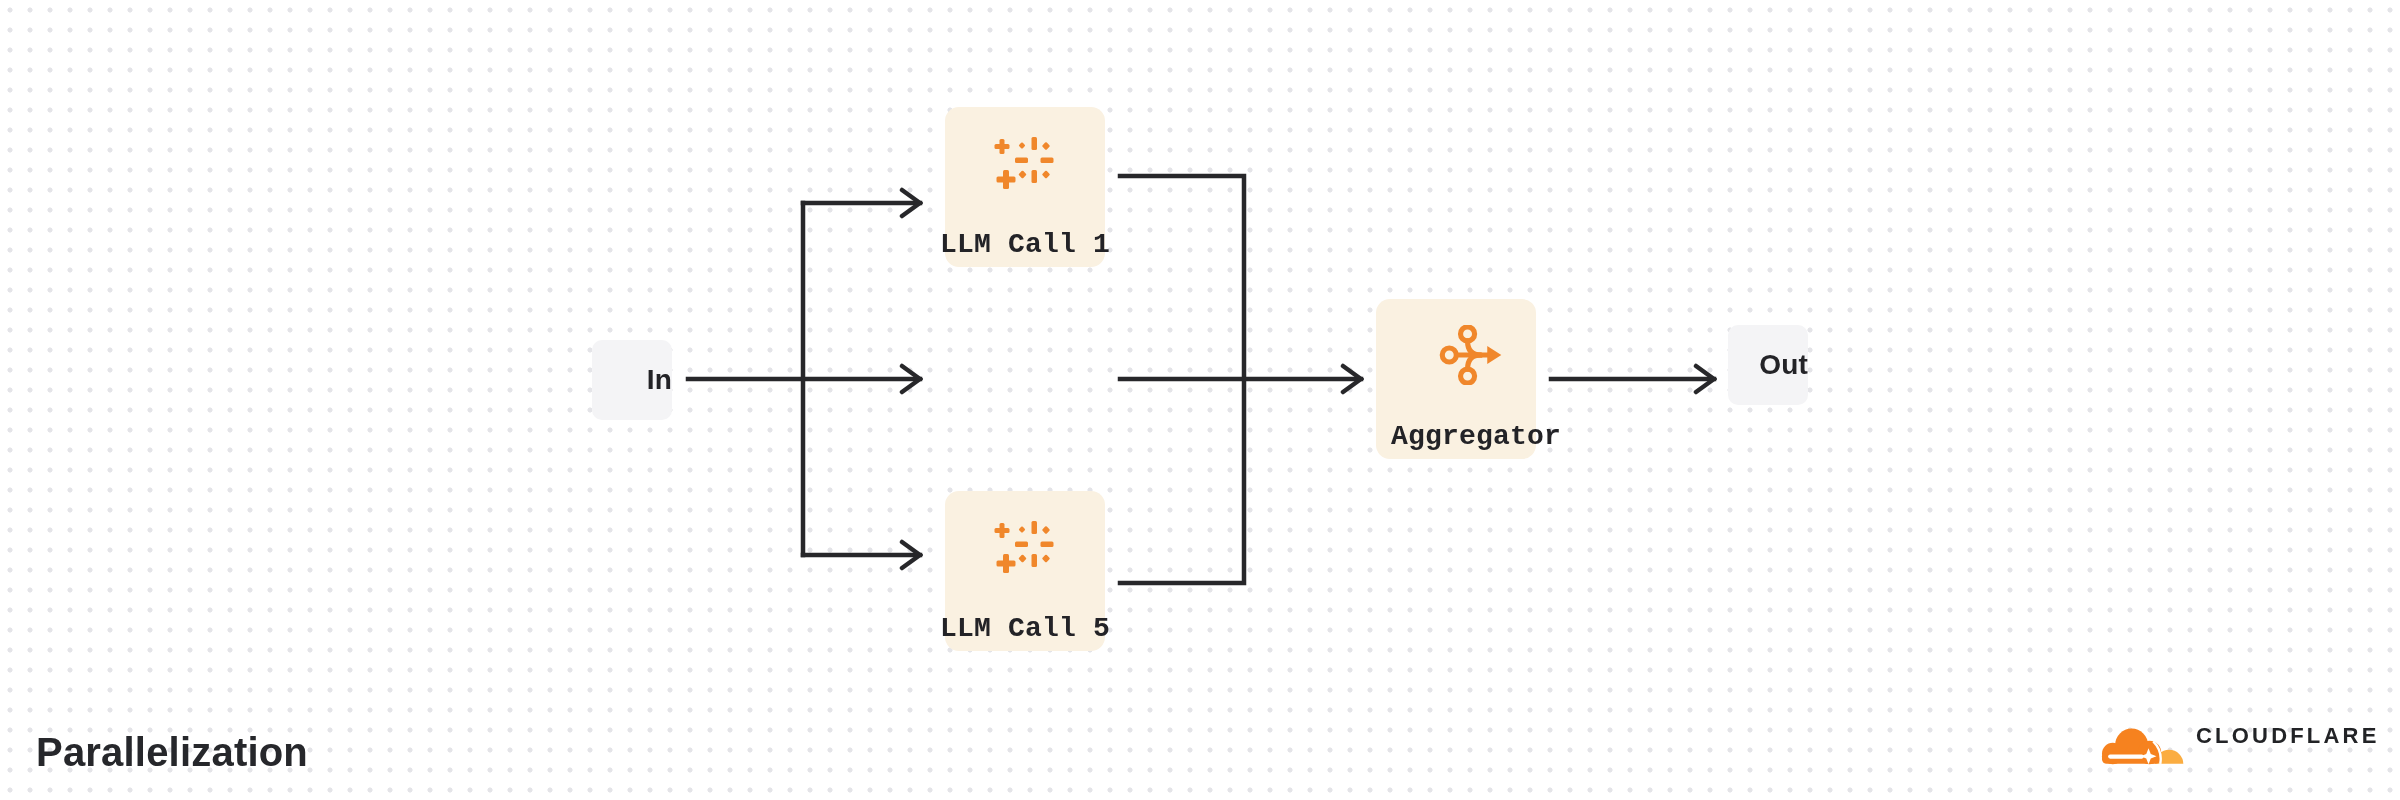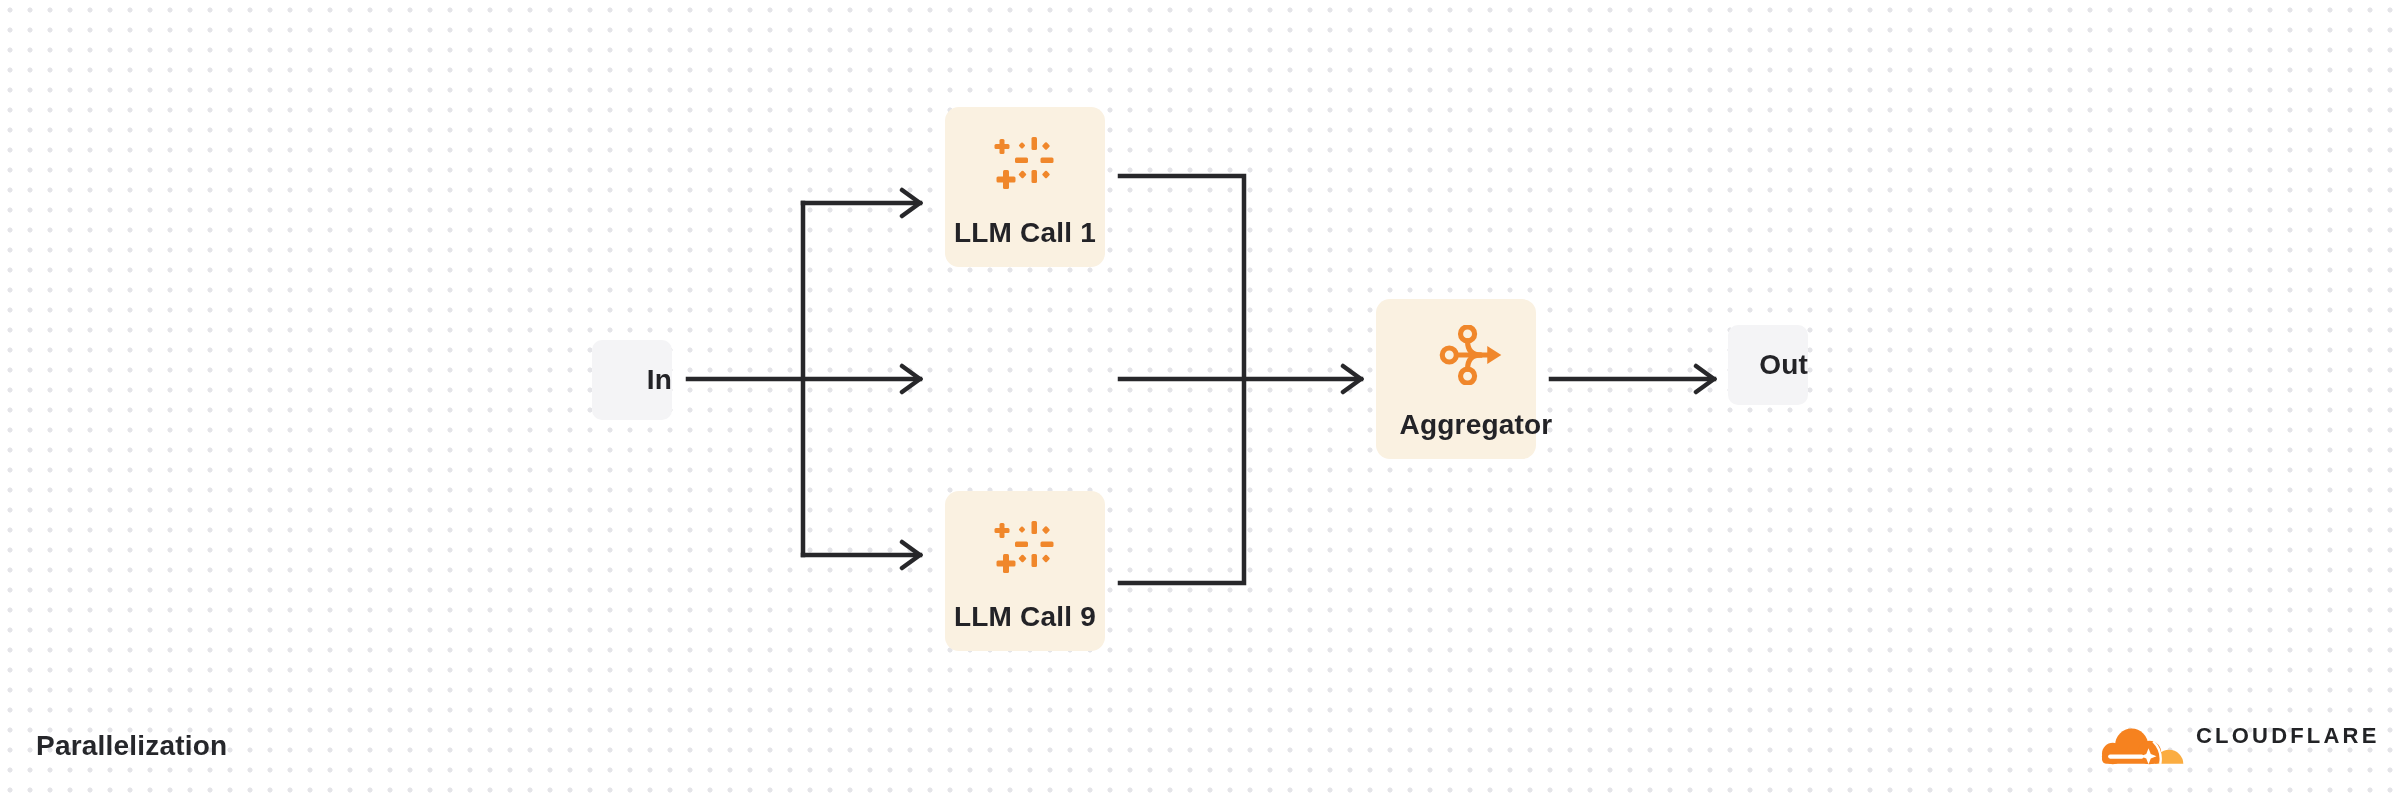--- a/index.html
+++ b/index.html
@@ -50,31 +50,32 @@
     padding-top: 26px;
   }
   .node-label {
     font-size: 28px;
     font-weight: 700;
     color: #232327;
     letter-spacing: 0.2px;
     white-space: nowrap;
   }
   .node-task .node-label {
-    margin-top: 24px;
+    margin-top: 36px;
+    font-family: Liberation Mono, monospace;
   }
   .node-icon {
     display: block;
     height: 60px;
   }
   .diagram-title {
     position: absolute;
     left: 36px;
     top: 730px;
-    font-size: 28px;
+    font-size: 40px;
     font-weight: 700;
     color: #26272B;
     letter-spacing: 0.2px;
   }
   .brand {
     position: absolute;
     left: 2094px;
     top: 723px;
     display: flex;
     gap: 8px;
@@ -146,21 +147,21 @@
       <rect x="3.5" y="43.5" width="19" height="6" rx="1.5"></rect>
       <rect x="38.5" y="4" width="5.5" height="13" rx="1.5"></rect>
       <rect x="38.5" y="37" width="5.5" height="13" rx="1.5"></rect>
       <rect x="22" y="24.5" width="13" height="5.5" rx="1.5"></rect>
       <rect x="47.5" y="24.5" width="13" height="5.5" rx="1.5"></rect>
       <rect x="50" y="10" width="6" height="6" rx="1.2" transform="rotate(45 53 13)"></rect>
       <rect x="50" y="38.5" width="6" height="6" rx="1.2" transform="rotate(45 53 41.5)"></rect>
       <rect x="26.5" y="38.5" width="6" height="6" rx="1.2" transform="rotate(45 29.5 41.5)"></rect>
       <rect x="26.5" y="10" width="5" height="5" rx="1.2" transform="rotate(45 29 12.5)"></rect>
     </svg>
-    <span class="node-label">LLM Call 9</span>
+    <span class="node-label">LLM Call 5</span>
   </div>
 
   <div class="node node-task" style="left:1376px; top:299px;padding-left:40px;">
     <svg class="node-icon" width="78" height="64" viewBox="0 0 78 64" xmlns="http://www.w3.org/2000/svg">
       <g fill="none" stroke="#F0872B" stroke-width="5.5" stroke-linecap="round">
         <circle cx="30" cy="9.5" r="7.5"></circle>
         <circle cx="10.5" cy="32" r="7.5"></circle>
         <circle cx="30" cy="54.5" r="7.5"></circle>
         <path d="M30 17 C30 26 34 32 44 32"></path>
         <path d="M30 47 C30 38 34 32 44 32"></path>

